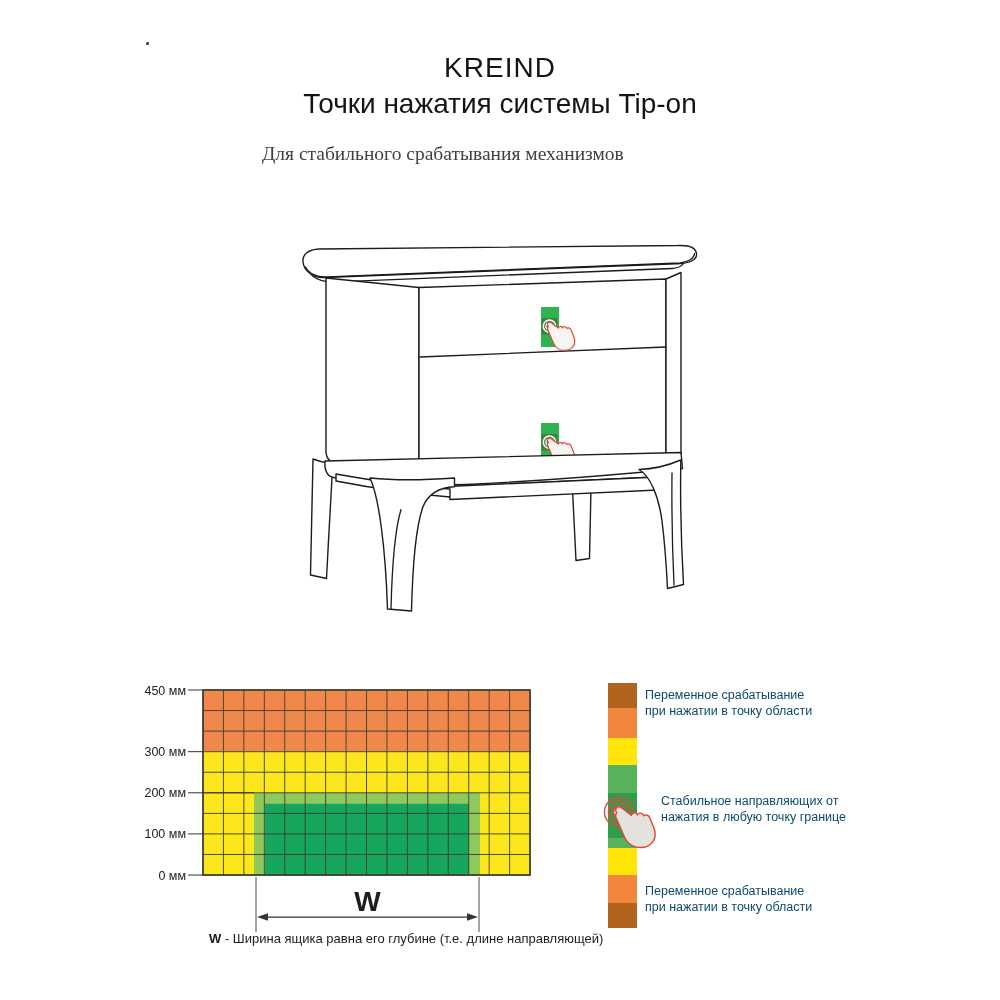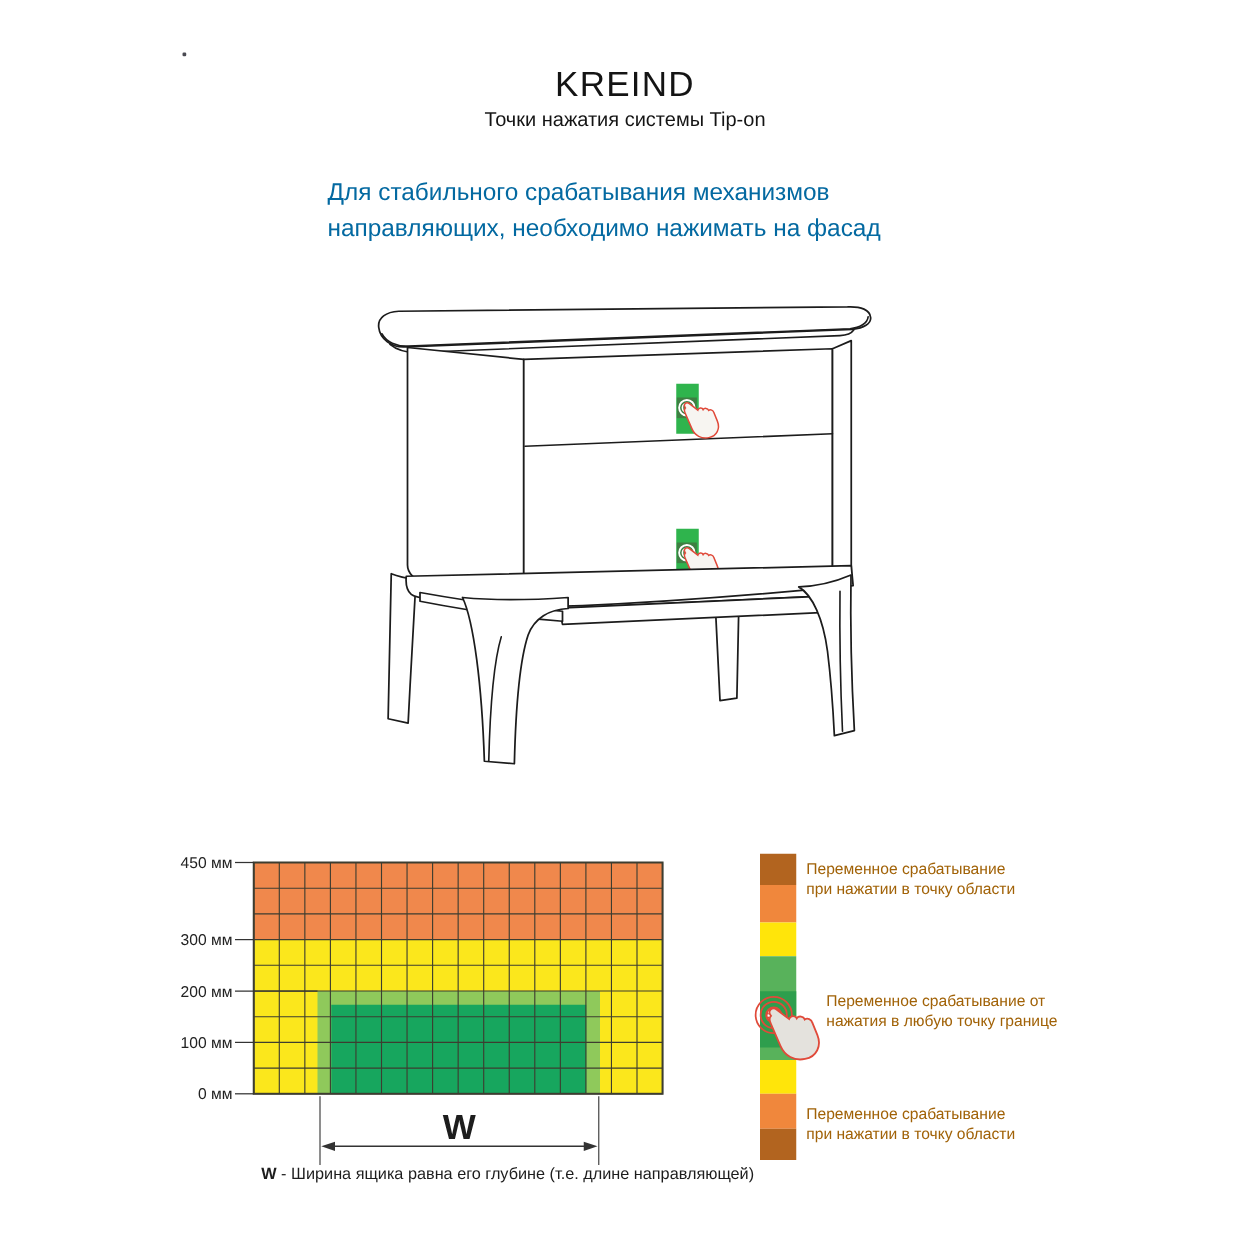--- a/index.html
+++ b/index.html
@@ -2,52 +2,51 @@
 <html style="--grid-orange: #F0884C; --grid-yellow: #FBE71C; --grid-line: #3d3d30; --zone-green-light: #8FC95B; --zone-green-dark: #17A65E; --legend-brown: #B2641F; --legend-orange: #F0873C; --legend-yellow: #FFE50A; --legend-green: #58B25B; --legend-green-dark: #2E9E4D; --touch-green: #2FB44D; --touch-green-dark: #3E7F42; --hand-red: #E04A3A;"><head>
 <meta charset="utf-8">
 <style>
   html,body{margin:0;padding:0;}
   body{
     width:1000px;height:1000px;position:relative;background:#ffffff;
     font-family:"Liberation Sans", sans-serif;color:#161616;overflow:hidden;
   }
   .abs{position:absolute;}
   .page-title{top:52px;left:0;width:1000px;text-align:center;font-size:28px;letter-spacing:1px;color:#141414;}
-  .page-subtitle{top:88px;left:0;width:1000px;text-align:center;font-size:16px;color:#141414;}
-  .intro{top:140px;left:262px;font-size:19.5px;line-height:28.5px;color:#0369a1;}
+  .page-subtitle{top:88px;left:0;width:1000px;text-align:center;font-size:28px;color:#141414;}
+  .intro{top:140px;left:262px;font-size:19.5px;line-height:28.5px;color:#404040;font-family:Liberation Serif, serif;}
   .stray-dot{top:42px;left:146px;width:3px;height:3px;background:#4a4a52;border-radius:1px;}
   svg text{font-family:"Liberation Sans", sans-serif;}
   .furniture-svg{top:238px;left:280px;}
   .grid-svg{top:672px;left:140px;}
   .caption{top:931px;left:185px;font-size:13px;color:#1d1d1d;margin-left:24px;}
   .caption b{font-weight:bold;}
   .legend-bar{top:683px;left:608px;width:29px;}
   .legend-bar .seg{width:29px;}
   .legend-green-square{position:absolute;left:0;}
   .legend-icon-svg{top:784px;left:596px;}
-  .legend-label{font-size:12.5px;line-height:15.5px;color:#a16207;}
+  .legend-label{font-size:12.5px;line-height:15.5px;color:#0c4a6e;}
   .legend-label-top{top:688px;left:645px;}
   .legend-label-mid{top:794px;left:661px;}
   .legend-label-bot{top:884px;left:645px;}
   .hand-drawer{fill:#f7f5f1;stroke:var(--hand-red);stroke-width:1.2;}
   .hand-legend{fill:#e4e2dd;stroke:var(--hand-red);stroke-width:1;}
   .sketch{fill:#ffffff;stroke:#1c1c1c;stroke-width:1.4;stroke-linejoin:round;}
   .sketch-line{fill:none;stroke:#1c1c1c;stroke-width:1.3;stroke-linecap:round;}
 </style>
 </head>
 <body>
 
 <div class="abs stray-dot"></div>
 
 <div class="abs page-title">KREIND</div>
 <div class="abs page-subtitle">Точки нажатия системы Tip-on</div>
 
 <div class="abs intro">
   <div>Для стабильного срабатывания механизмов</div>
-  <div>направляющих, необходимо нажимать на фасад</div>
 </div>
 
 <svg class="abs furniture-svg" width="430" height="400" viewBox="0 0 430 400">
   <defs>
     <path id="press-hand" d="M -2.2,0.8 C -4.4,-1.8 -1.6,-4.6 1,-2.6 L 7.8,2.6 C 8.4,0.6 11.2,0.4 12,2.2
          C 13,0.6 15.8,1 16.4,2.8 C 17.8,1.8 20.2,2.6 20.6,4.6 L 23.4,11.4
          C 25.8,17.4 23,23.4 16.6,24.6 C 10.6,25.8 5.4,23 3,17.4 L -2.2,5.4
          C -3.2,3.4 -3.4,2 -2.2,0.8 Z"></path>
     <g id="touch-point">
       <rect x="0" y="0" width="18" height="40" fill="var(--touch-green)"></rect>
@@ -159,19 +158,19 @@
   <circle cx="23" cy="28" r="6.8" fill="var(--hand-red)"></circle>
   <circle cx="23" cy="28" r="4.2" fill="#ffffff" stroke="#ffffff" stroke-width="1.6" stroke-dasharray="1.6 1.3"></circle>
   <use href="#press-hand" transform="translate(24,27.5) scale(1.45)" class="hand-legend"></use>
 </svg>
 
 <div class="abs legend-label legend-label-top">
   <div>Переменное срабатывание</div>
   <div>при нажатии в точку области</div>
 </div>
 <div class="abs legend-label legend-label-mid">
-  <div>Переменное срабатывание от</div>
+  <div>Стабильное направляющих от</div>
   <div>нажатия в любую точку границе</div>
 </div>
 <div class="abs legend-label legend-label-bot">
   <div>Переменное срабатывание</div>
   <div>при нажатии в точку области</div>
 </div>
 
 </body></html>

